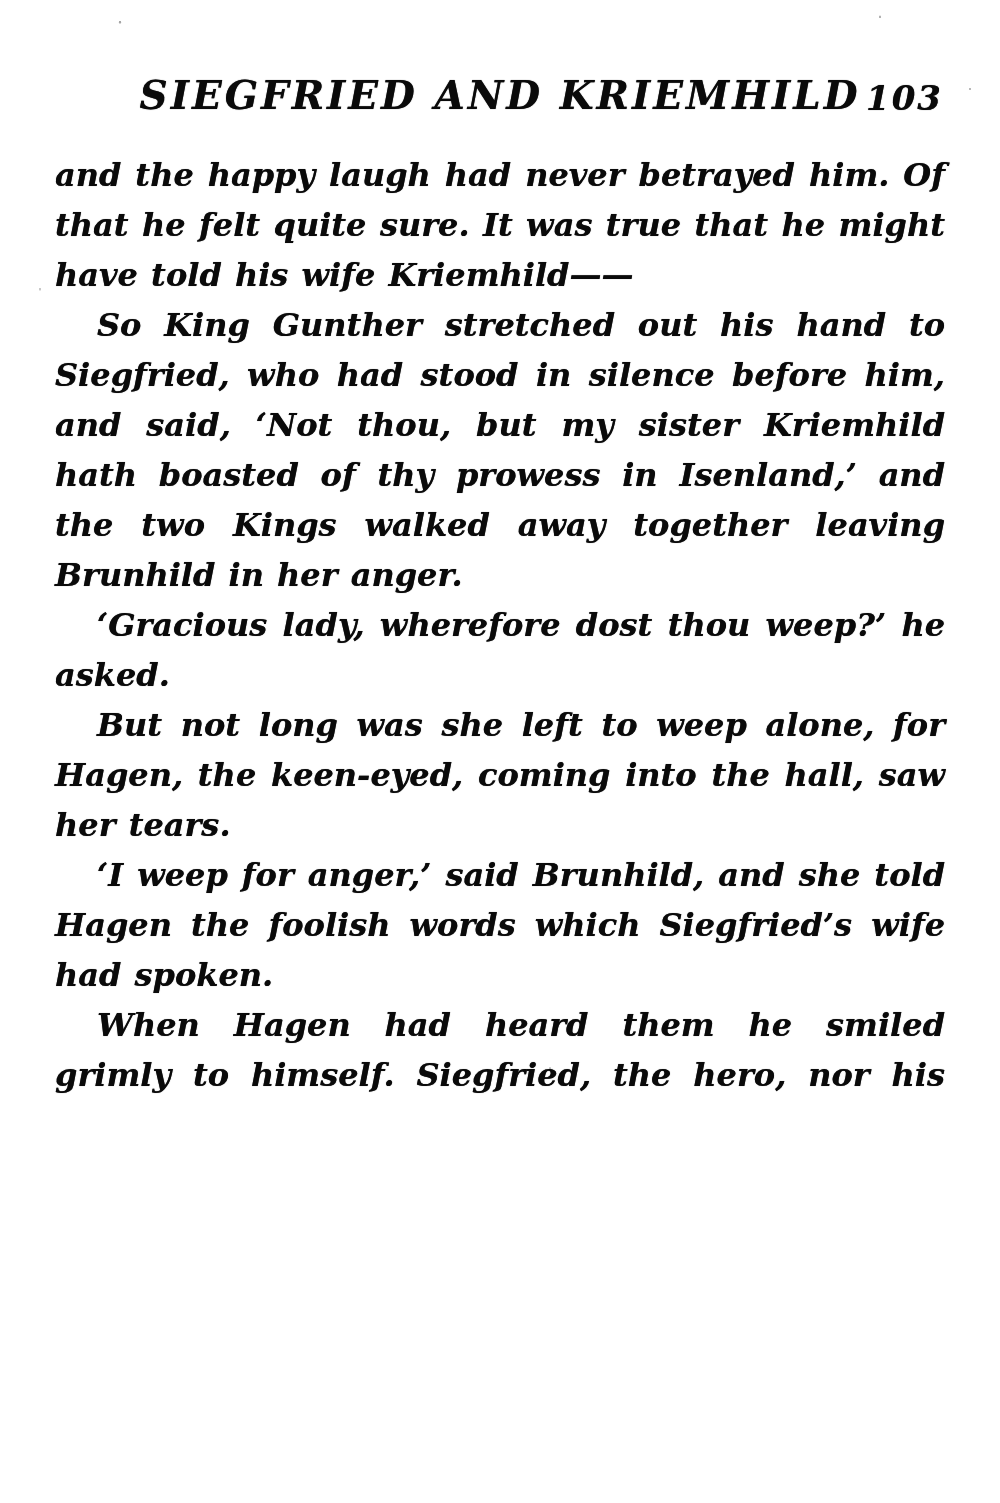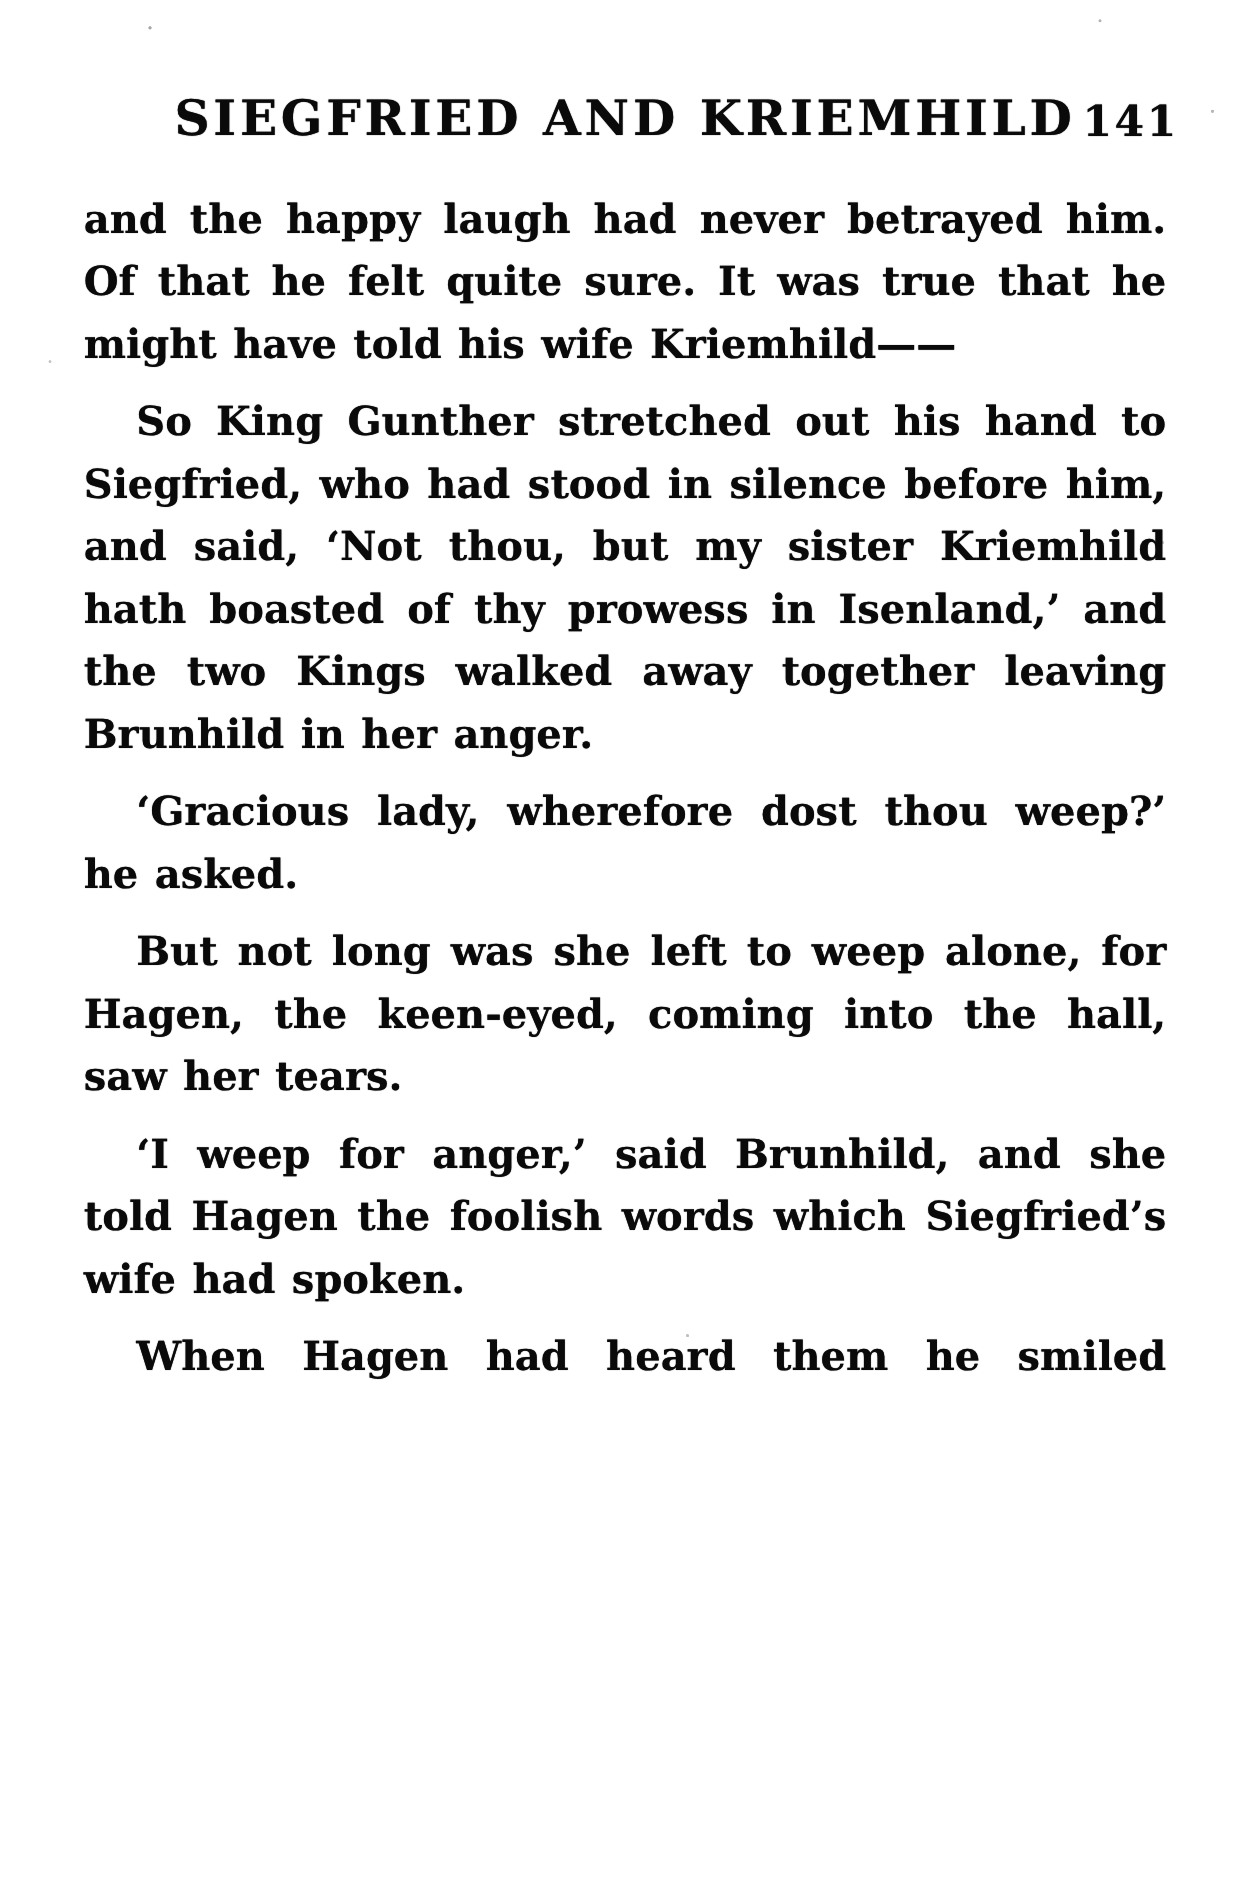--- a/index.html
+++ b/index.html
@@ -20,20 +20,21 @@
     padding: 72px 55px 0 55px;
     overflow: hidden;
     
     background-image:
       radial-gradient(circle 1.5px at 12% 2%, rgba(0,0,0,0.35) 0 1px, transparent 1.6px),
       radial-gradient(circle 1.2px at 88% 1.5%, rgba(0,0,0,0.3) 0 1px, transparent 1.4px),
       radial-gradient(circle 1.3px at 97% 8%, rgba(0,0,0,0.28) 0 1px, transparent 1.5px),
       radial-gradient(circle 1.2px at 4% 26%, rgba(0,0,0,0.22) 0 1px, transparent 1.4px),
       radial-gradient(circle 1.4px at 93% 39%, rgba(0,0,0,0.2) 0 1px, transparent 1.5px),
       radial-gradient(circle 1.2px at 55% 96%, rgba(0,0,0,0.25) 0 1px, transparent 1.4px);
+    font-style: italic;
   }
   .header {
     position: relative;
     height: 56px;
     margin-bottom: 22px;
     white-space: nowrap;
   }
   .running-head {
     display: block;
     text-align: center;
@@ -48,21 +49,21 @@
     font-size: 34px;
     letter-spacing: 2px;
     text-shadow: 0 0 0.8px rgba(0,0,0,0.85);
   }
   .body-text {
     font-size: 32px;
     line-height: 50px;
     text-shadow: 0 0 0.7px rgba(0,0,0,0.8);
   }
   .para {
-    margin: 12px;
+    margin: 0;
     text-align: justify;
     word-spacing: 2px;
   }
   .para.indent { text-indent: 42px; }
   .para.justify-last { text-align-last: justify; }
   .signature {
     position: absolute;
     top: 1386px;
     left: 0;
     right: 20px;
@@ -70,21 +71,21 @@
     font-size: 27px;
     text-shadow: 0 0 0.7px rgba(0,0,0,0.8);
   }
 </style>
 </head>
 <body>
 
 <div class="page">
   <div class="header">
     <span class="running-head">SIEGFRIED AND KRIEMHILD</span>
-    <span class="folio">141</span>
+    <span class="folio">103</span>
   </div>
 
   <div class="body-text">
       <p class="para">and the happy laugh had never betrayed him. Of that he felt quite sure. It was true that he might have told his wife Kriemhild——</p>
       <p class="para indent">So King Gunther stretched out his hand to Siegfried, who had stood in silence before him, and said, ‘Not thou, but my sister Kriemhild hath boasted of thy prowess in Isenland,’ and the two Kings walked away together leaving Brunhild in her anger.</p>
       <p class="para indent">‘Gracious lady, wherefore dost thou weep?’ he asked.</p>
       <p class="para indent">But not long was she left to weep alone, for Hagen, the keen-eyed, coming into the hall, saw her tears.</p>
       <p class="para indent">‘I weep for anger,’ said Brunhild, and she told Hagen the foolish words which Siegfried’s wife had spoken.</p>
       <p class="para indent justify-last">When Hagen had heard them he smiled grimly to himself. Siegfried, the hero, nor his</p>
     </div>

